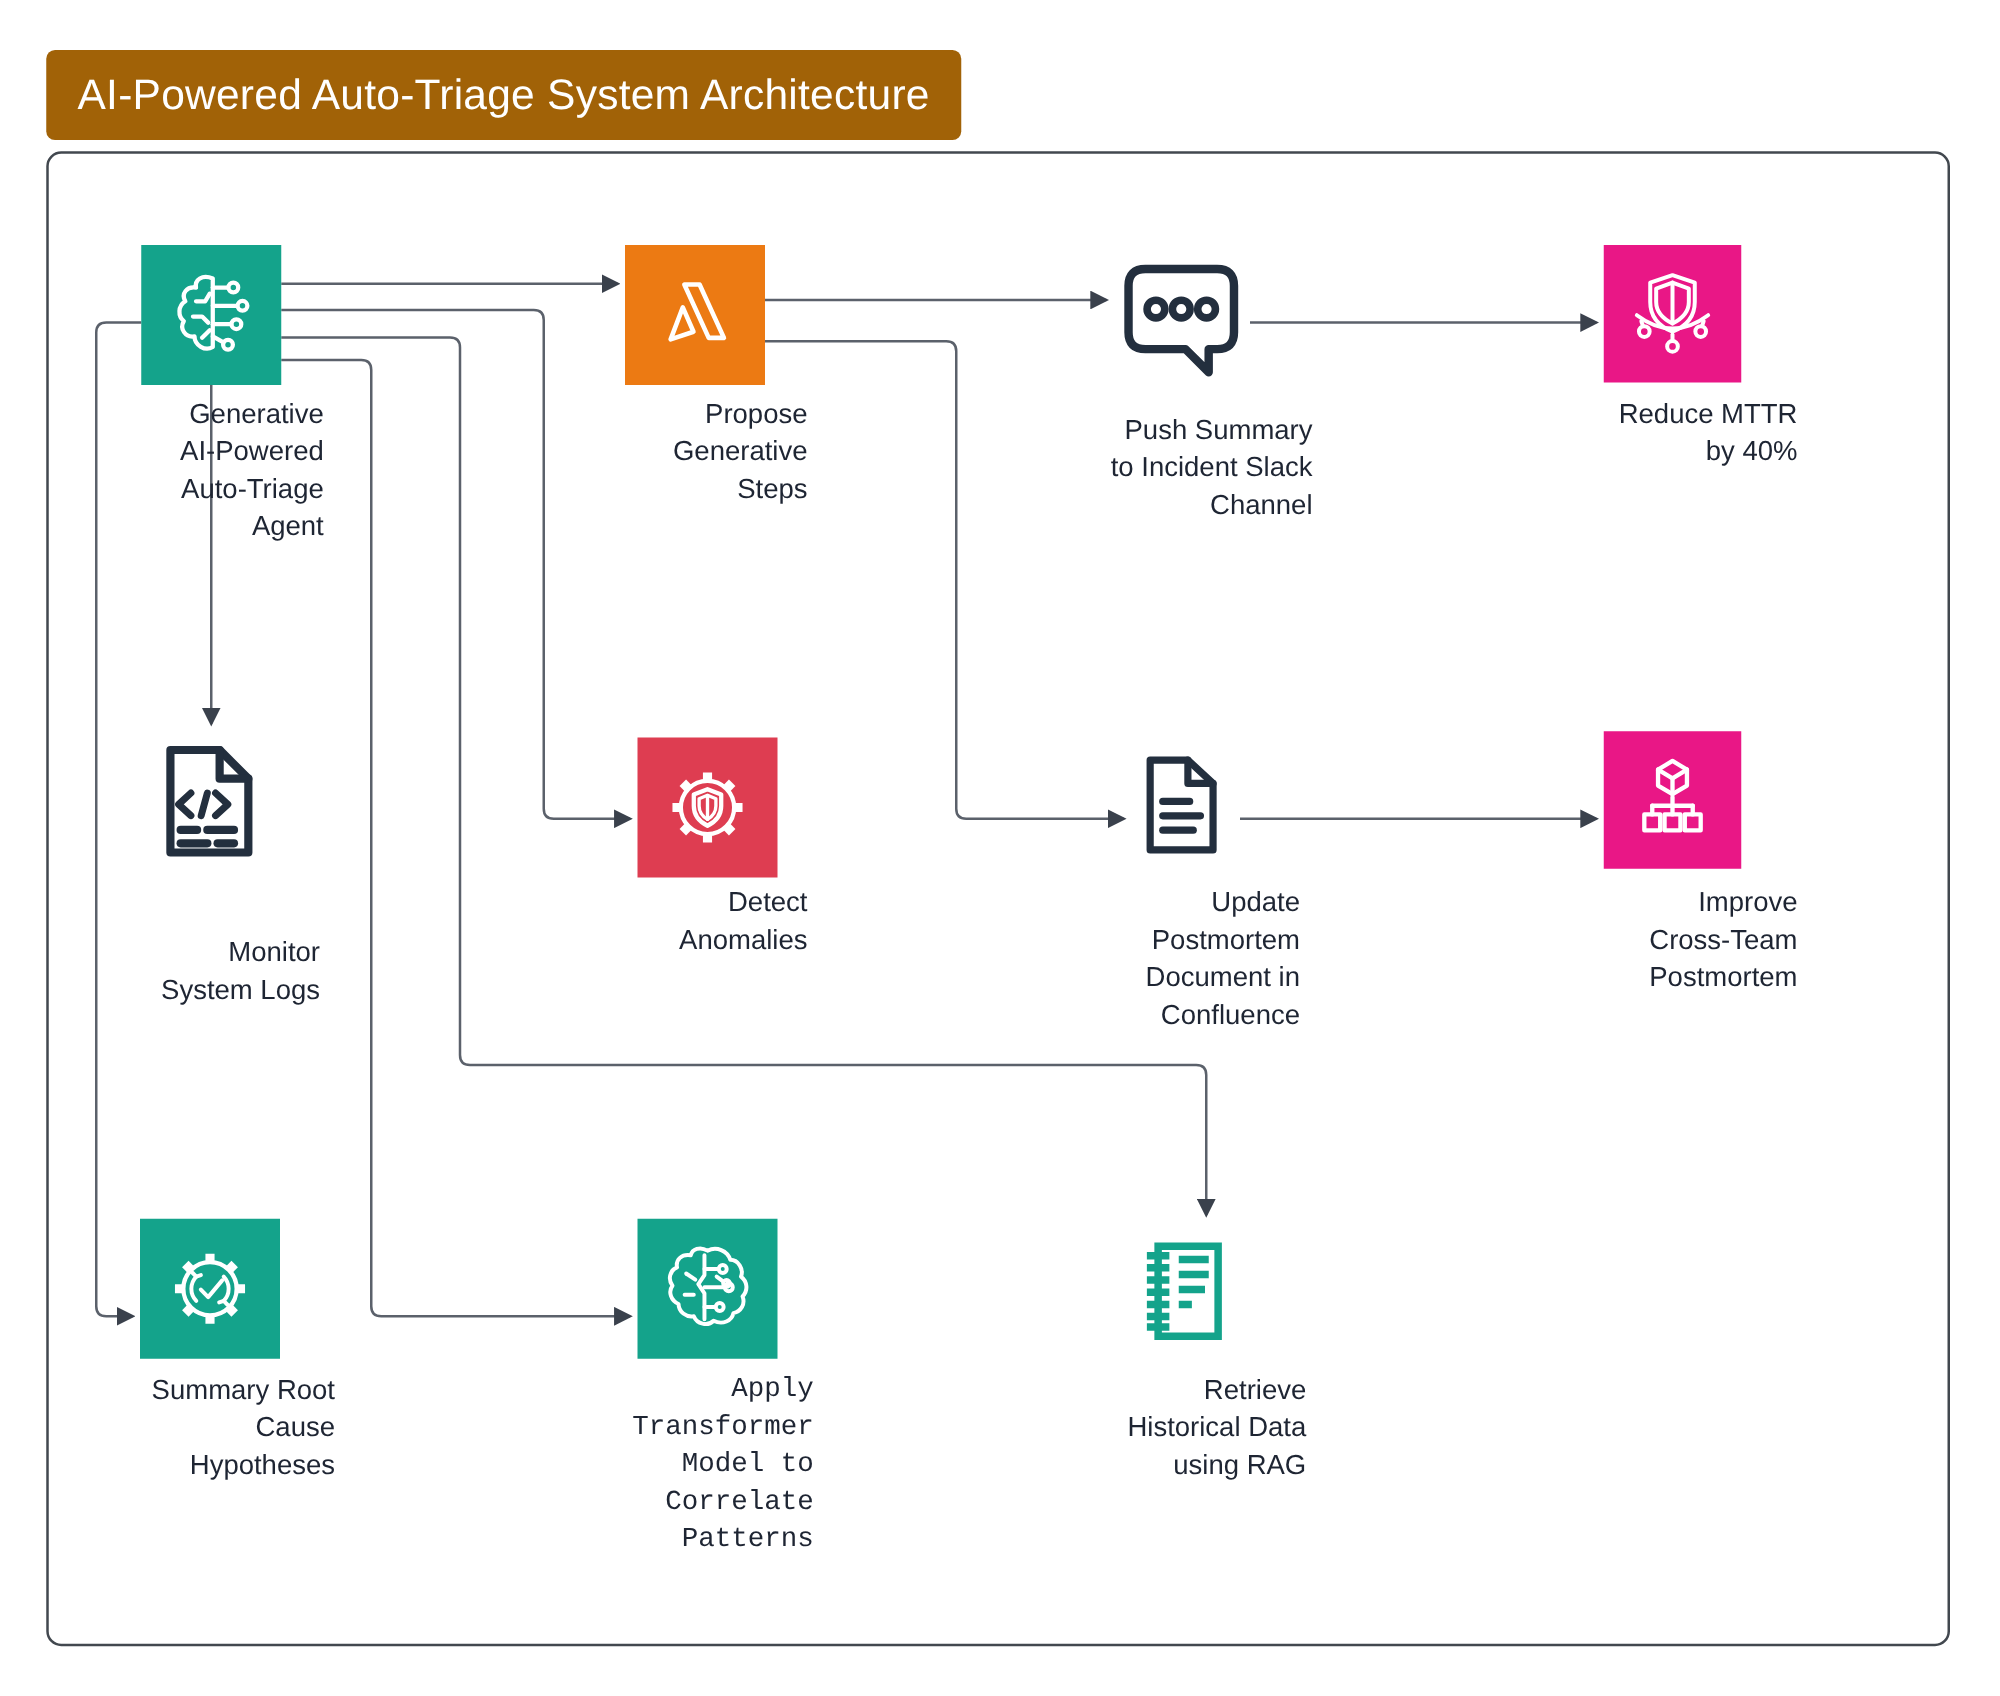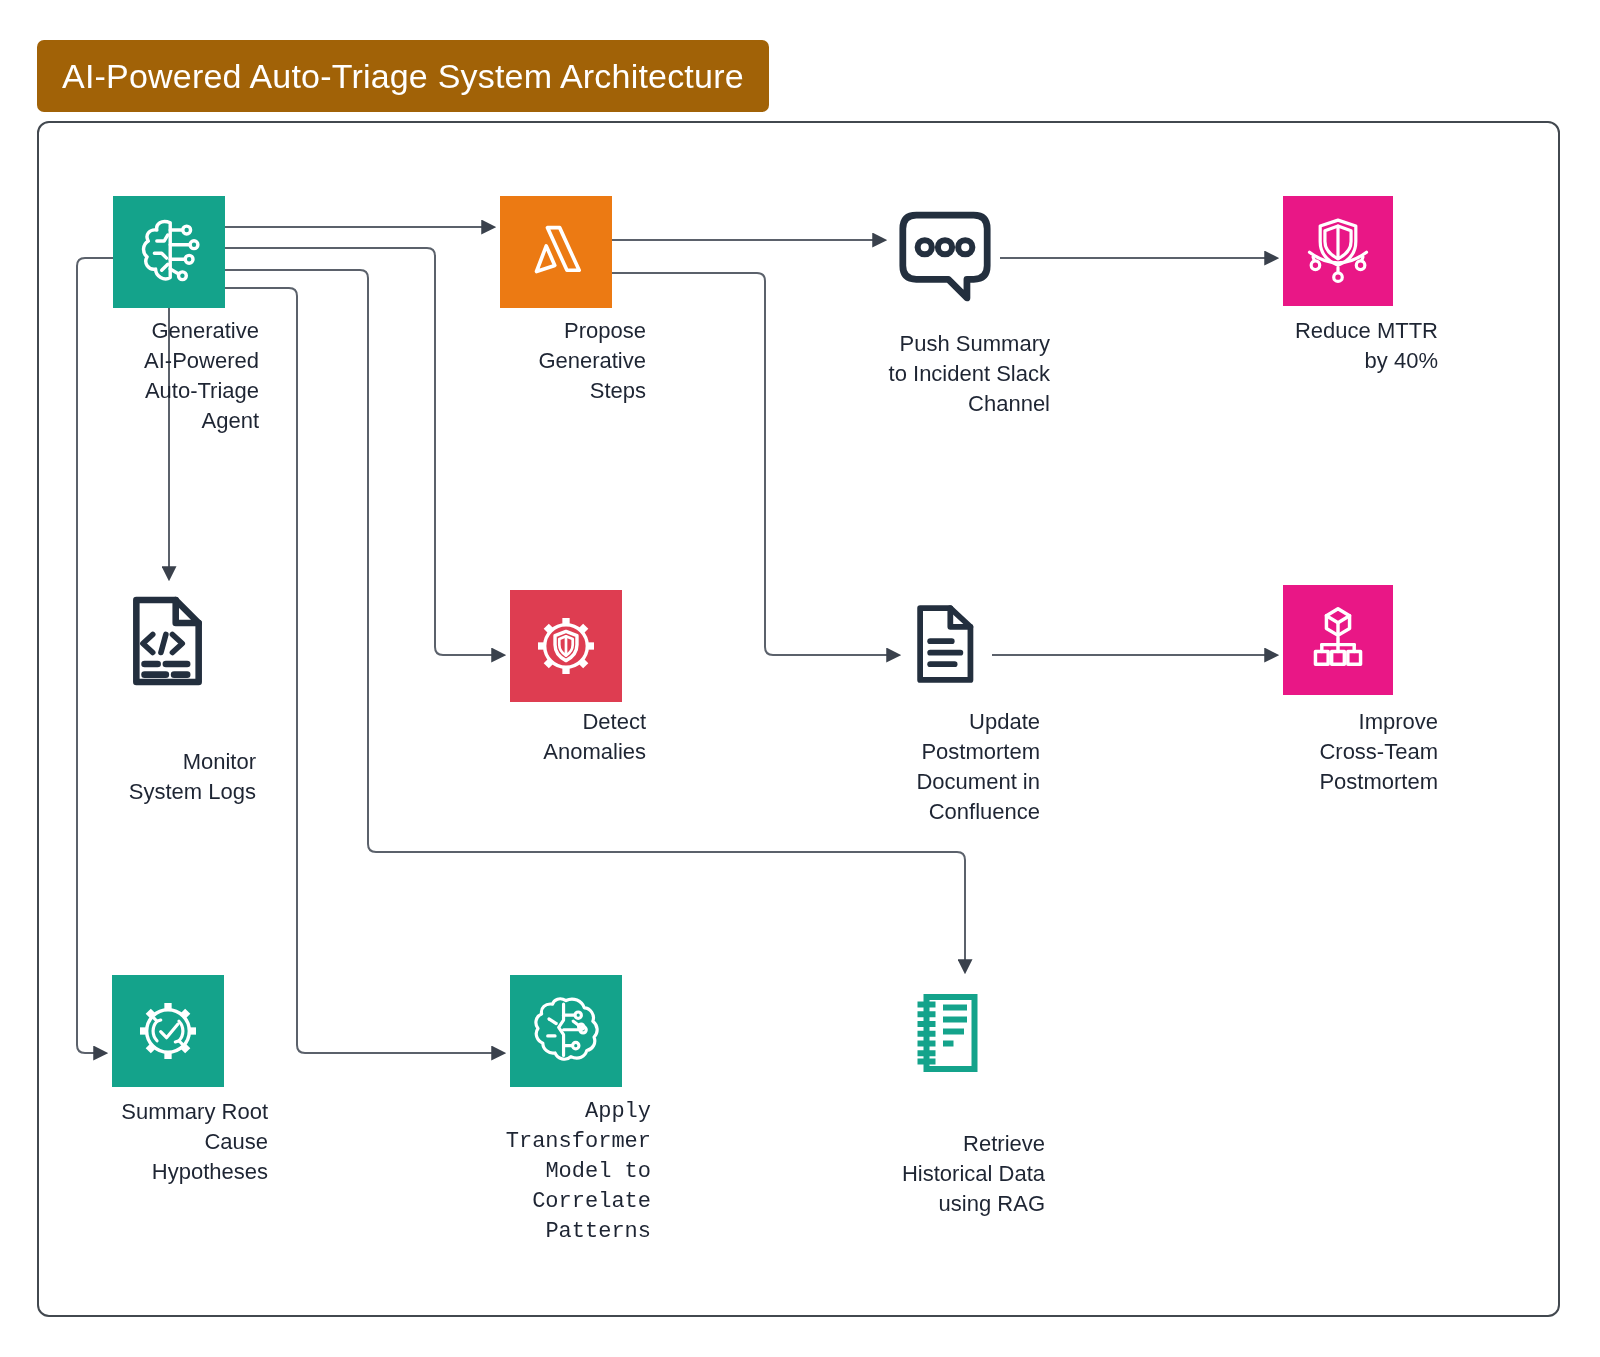--- a/index.html
+++ b/index.html
@@ -266,15 +266,15 @@
         <path d="M13 39 H25"></path>
         <path d="M13 45.5 H25"></path>
         <path d="M13 51 H25"></path>
       <path d="M30 15 H46"></path>
         <path d="M30 23 H46"></path>
         <path d="M30 31 H44"></path>
         <path d="M30 39 H37"></path>
     </svg>
   </div>
 </div>
-<div class="lbl" style="left:945px; top:1097px; width:200px;margin-top:32px;">Retrieve
+<div class="lbl" style="left:945px; top:1097px; width:200px;">Retrieve
 Historical Data
 using RAG</div>
 
 </body></html>

